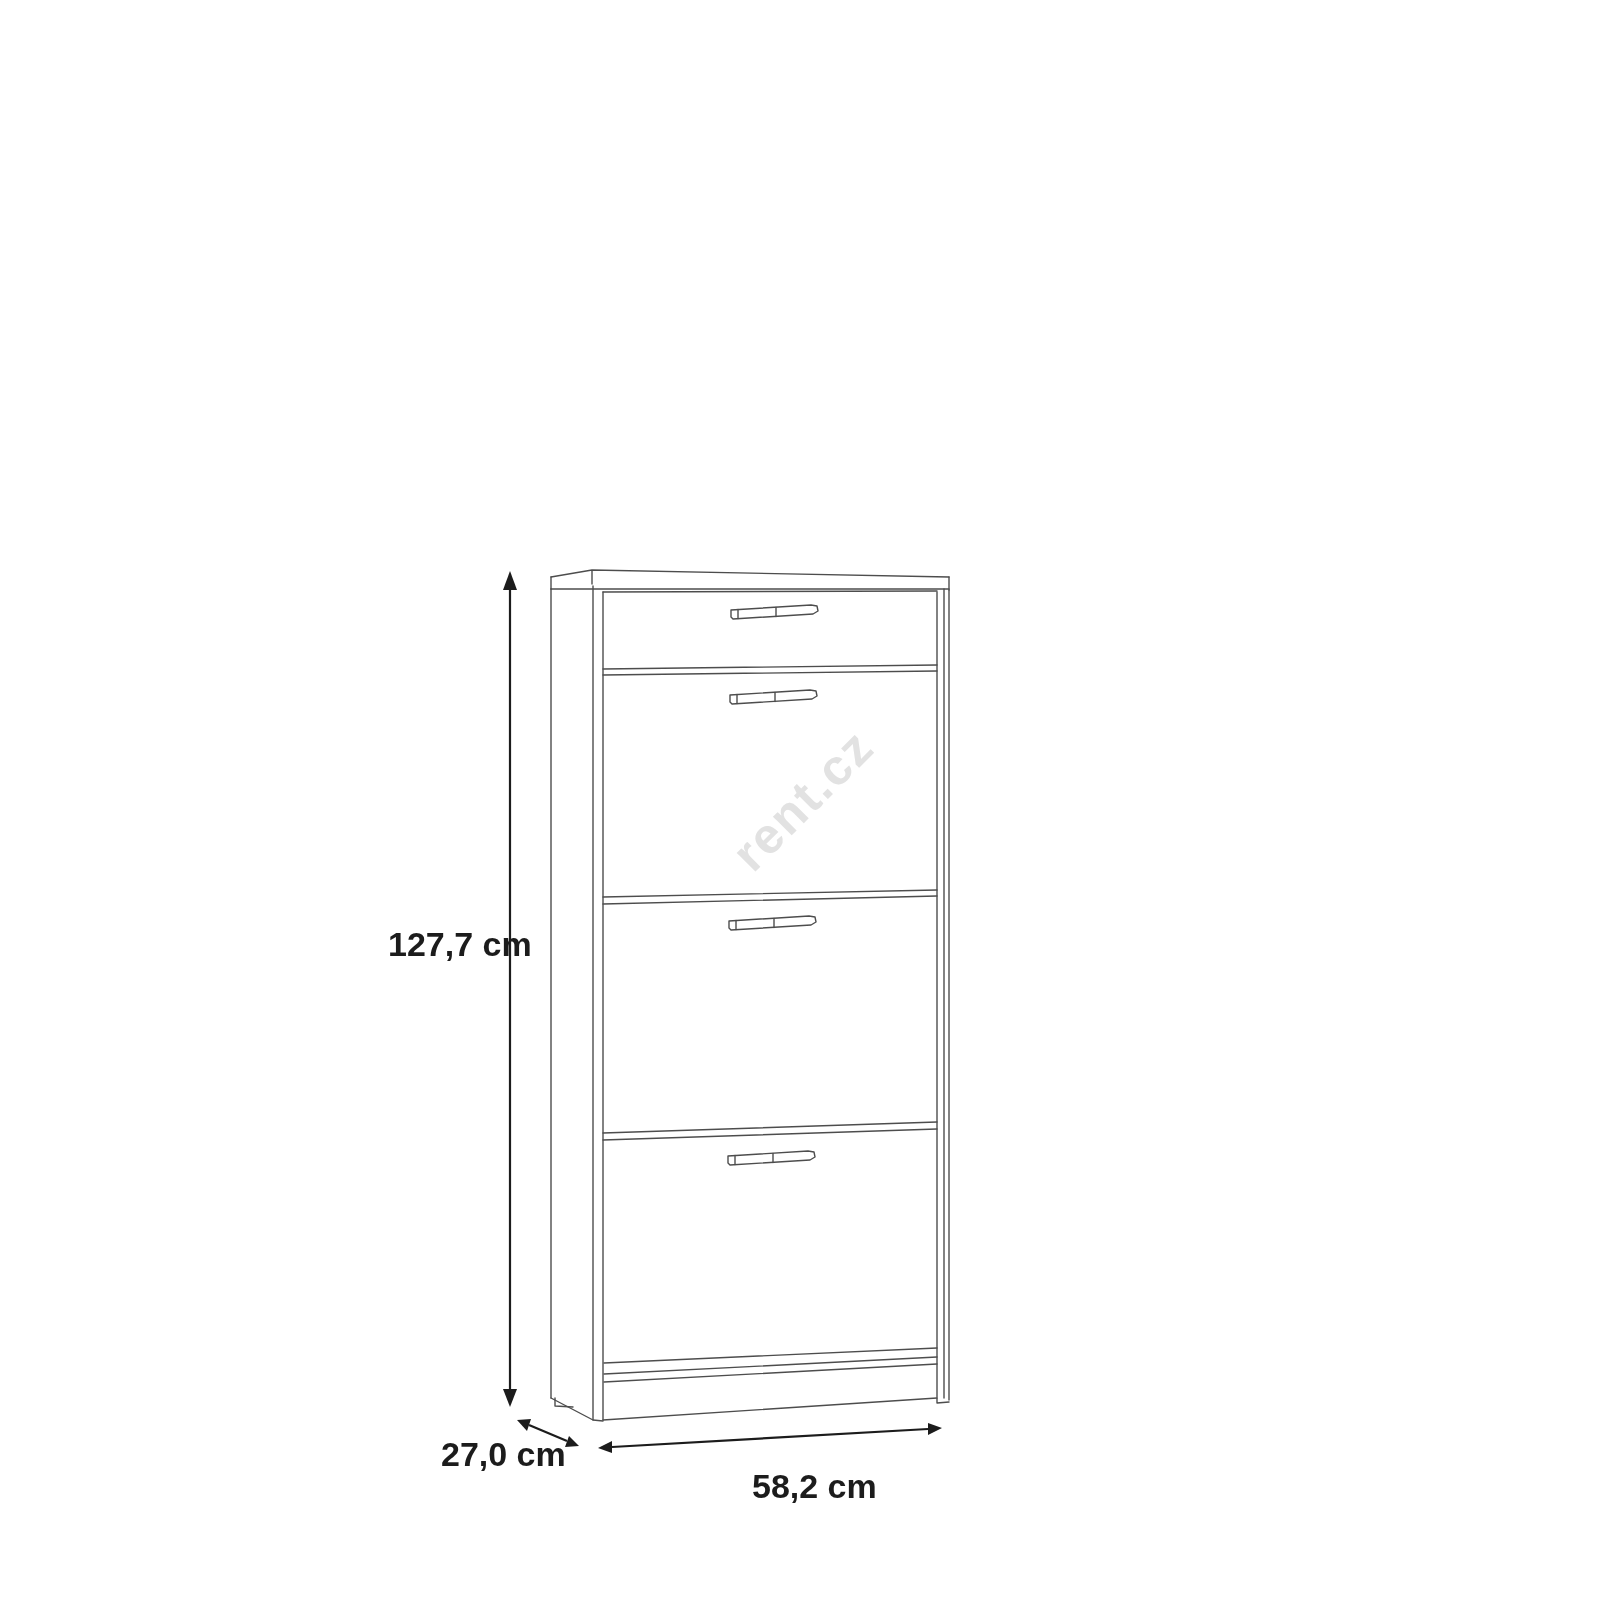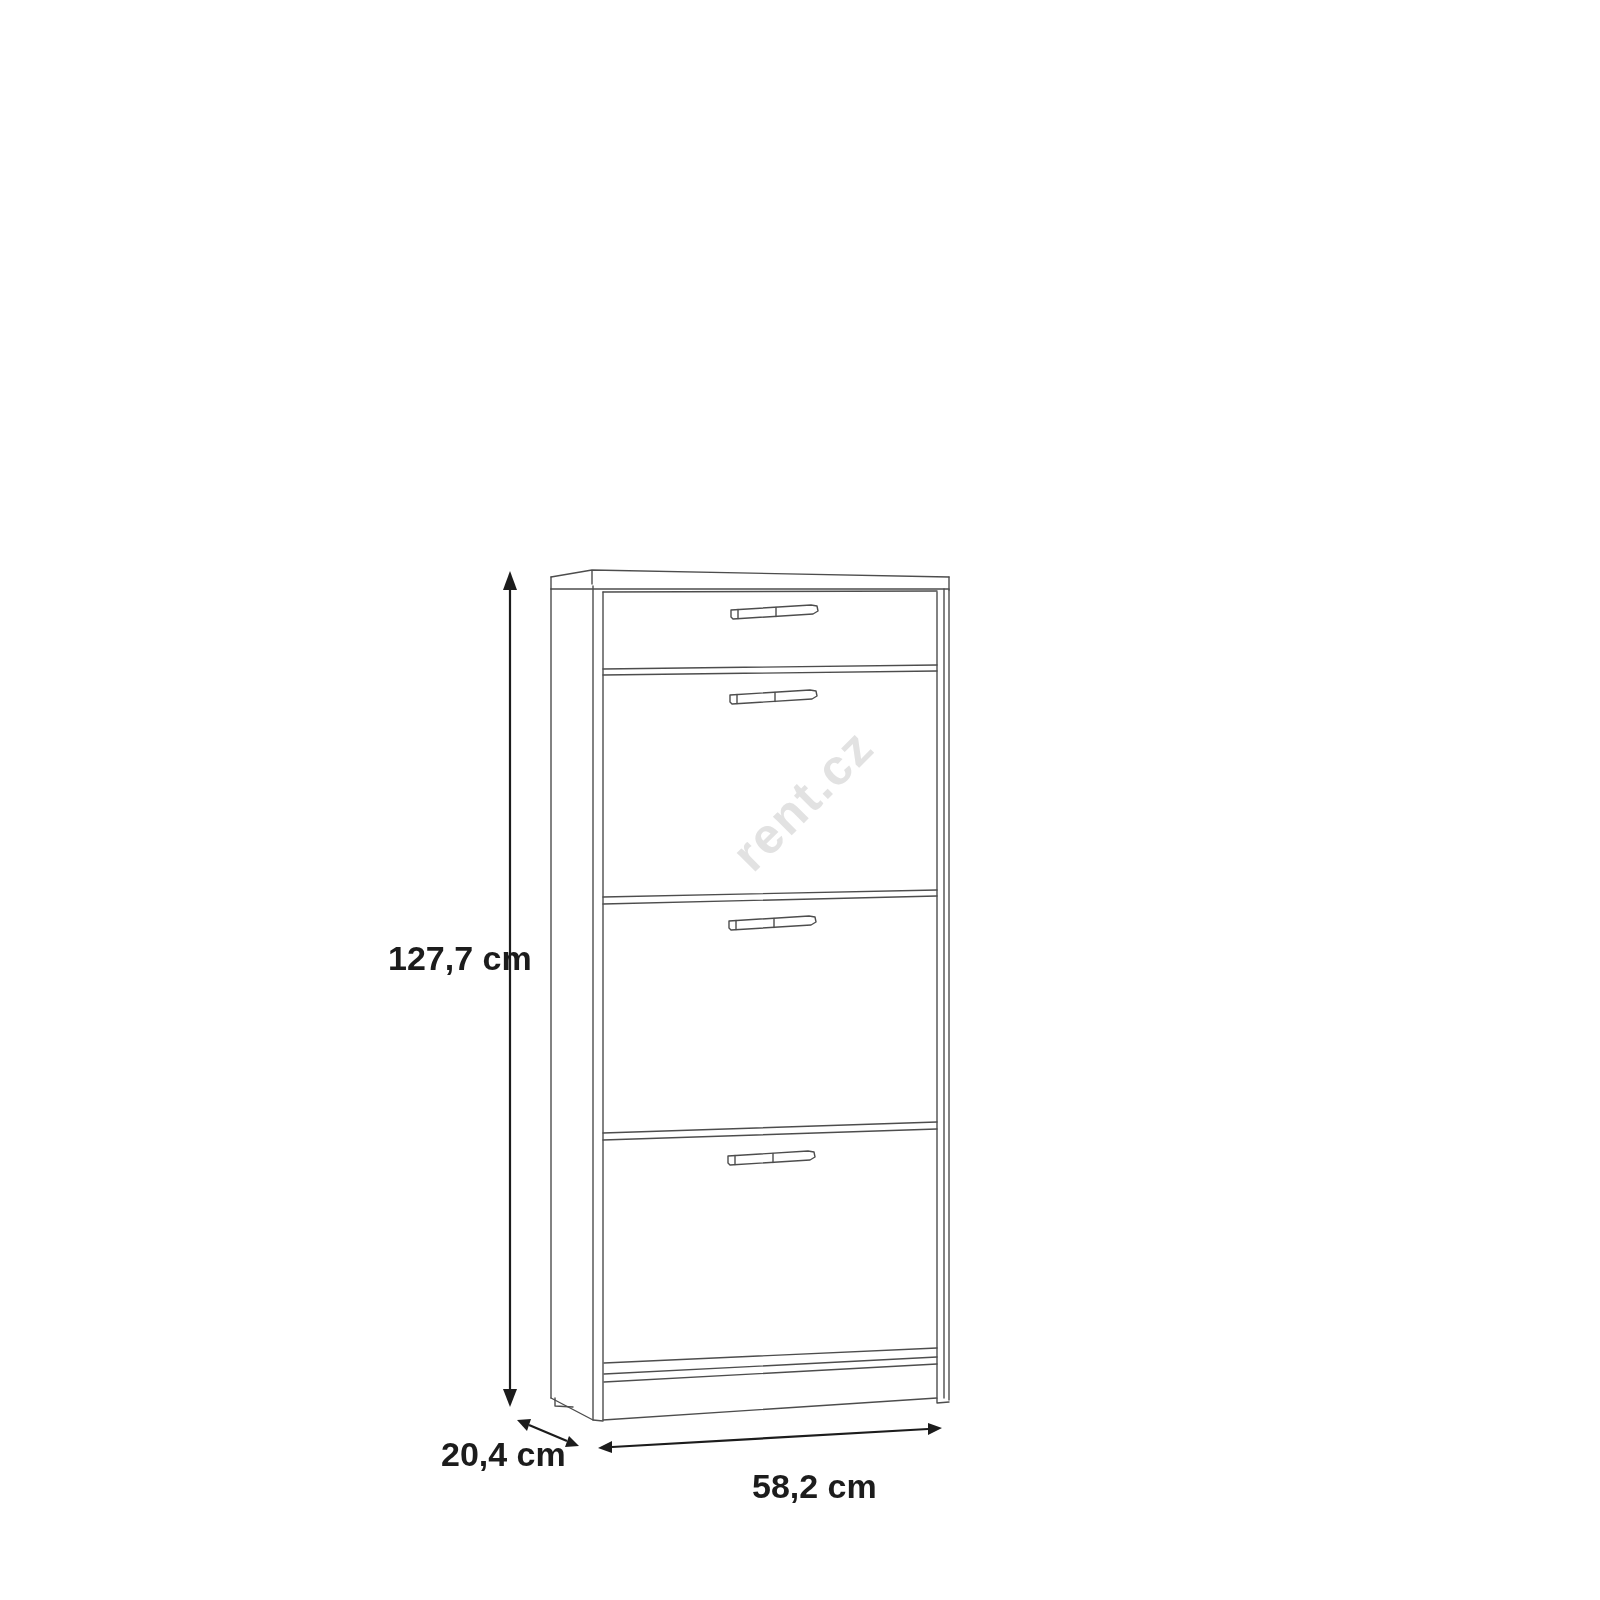--- a/index.html
+++ b/index.html
@@ -42,21 +42,20 @@
     font-size: 34px;
     font-weight: bold;
     white-space: nowrap;
     line-height: 1;
   }
   .label-height {
     left: 388px;
     top: 927px;
     width: 110px;
     text-align: right;
-    margin-top: 14px;
   }
   .label-depth {
     left: 441px;
     top: 1437px;
   }
   .label-width {
     left: 752px;
     top: 1450px;
     margin-top: 19px;
   }
@@ -163,17 +162,17 @@
       <line class="dim" x1="612" y1="1447" x2="928" y2="1429"></line>
       <polygon class="dim-head" points="598,1448 612,1453 612,1441"></polygon>
       <polygon class="dim-head" points="942,1428 928,1435 928,1423"></polygon>
     </g>
   </svg>
 
   <div class="watermark">rent.cz</div>
 
   <div class="dim-label label-height">127,7 cm</div>
 
-  <div class="dim-label label-depth">20,4 cm</div>
+  <div class="dim-label label-depth">27,0 cm</div>
 
   <div class="dim-label label-width">58,2 cm</div>
 
 </div>
 
 </body></html>

